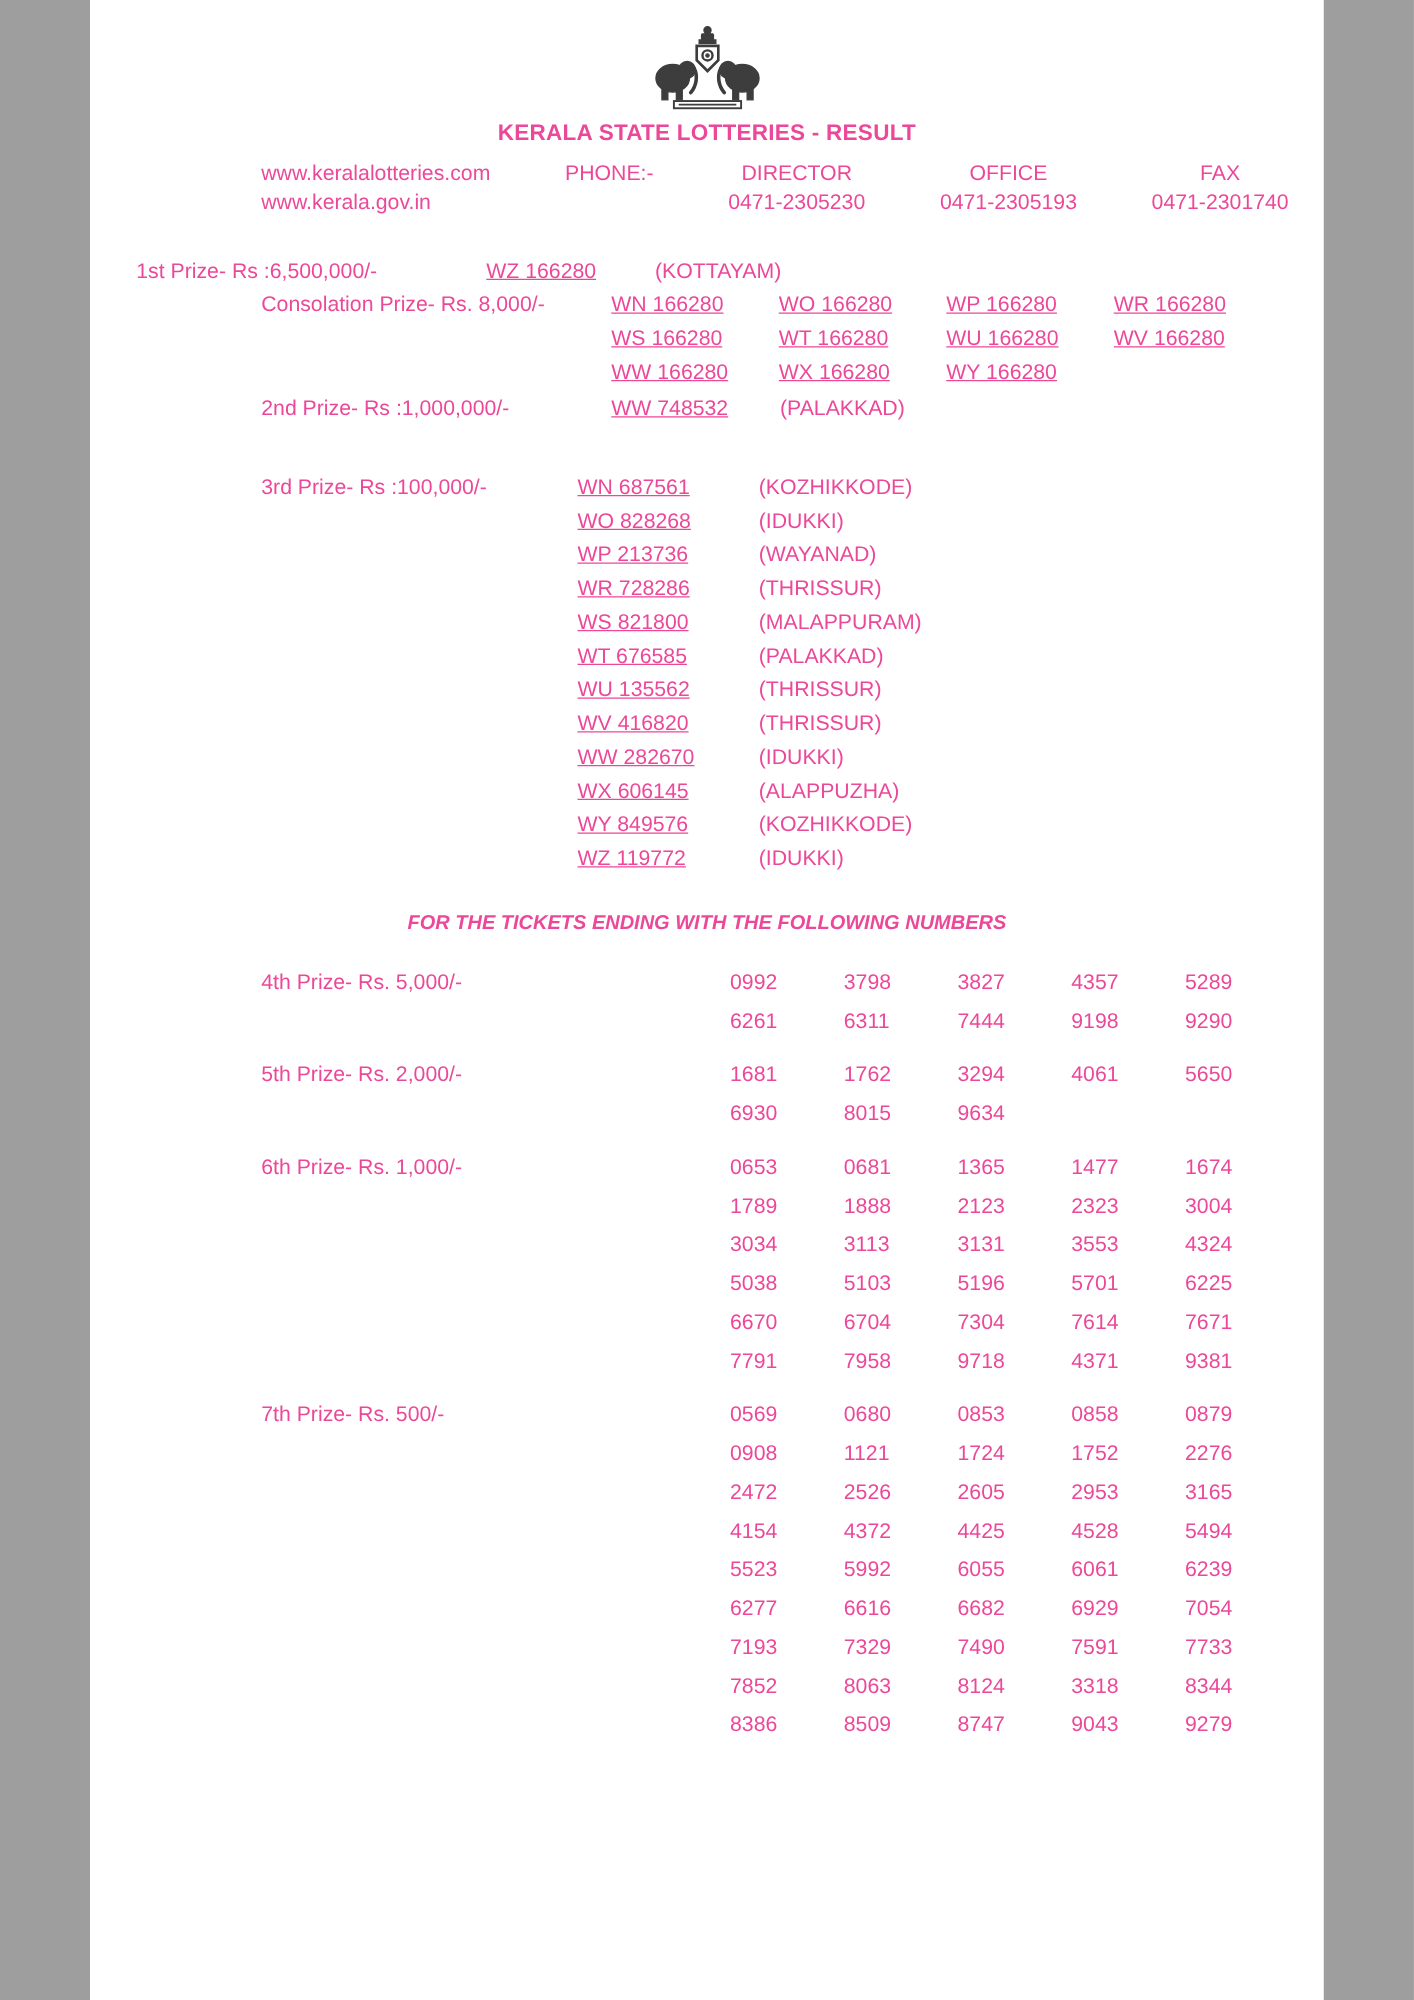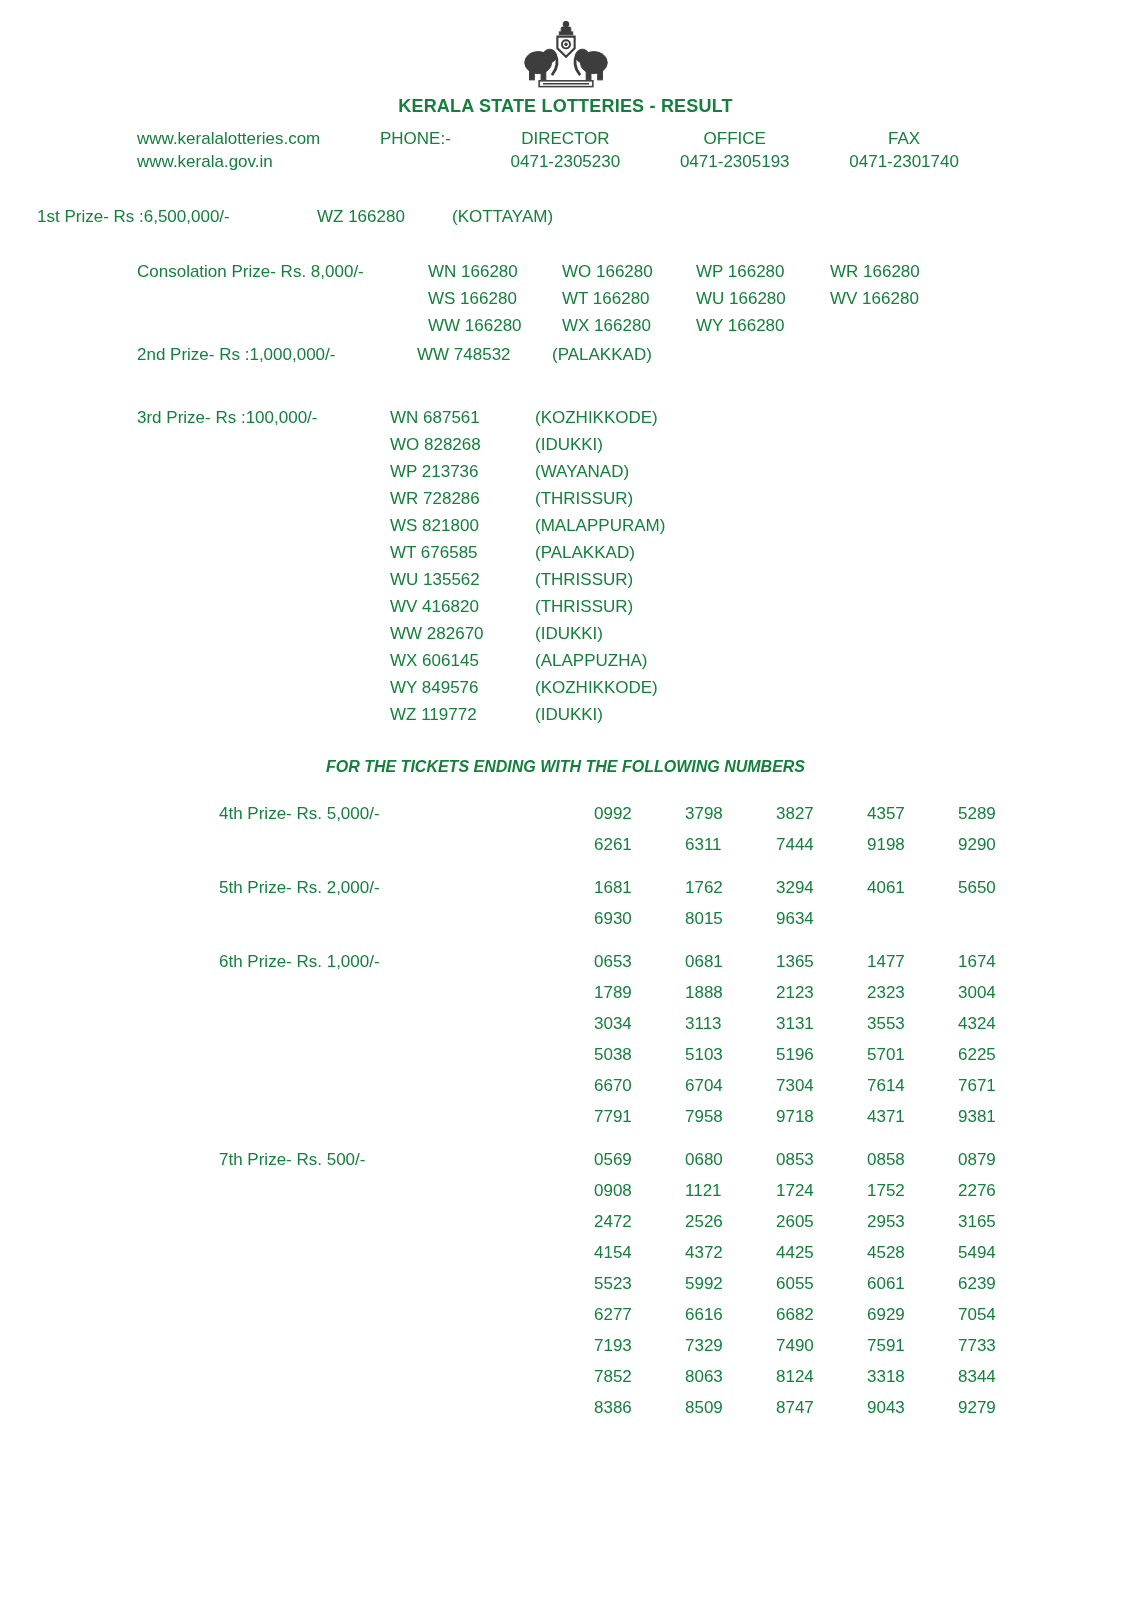--- a/index.html
+++ b/index.html
@@ -2,25 +2,25 @@
 <html><head>
 <meta charset="utf-8">
 <style>
   html, body {
     margin: 0;
     padding: 0;
     background: #9e9e9e;
   }
   .page {
     position: relative;
-    width: 1131px;
+    width: 987px;
     height: 1600px;
     margin: 0 auto;
     background: #ffffff;
-    color: #15803d;
+    color: #ec4899;
     font-family: "Liberation Sans", "DejaVu Sans", sans-serif;
     font-size: 17px;
     overflow: hidden;
   }
   .emblem-wrap {
     width: 96px;
     height: 74px;
     margin: 16px auto 0 auto;
     display: flex;
     align-items: center;
@@ -54,25 +54,24 @@
   
   .prize-row {
     margin-left: 137px;
     display: grid;
     grid-template-columns: 280px 135px auto;
     line-height: 27px;
   }
   .first-prize { margin-top: 30px; margin-left: 37px; }
   .second-prize { margin-top: 2px; }
   .consolation {
-    margin-top: 28px;
+    margin-top: 0;
     margin-left: 137px;
     display: flex;
     line-height: 27px;
-    gap: 11px;
   }
   .consolation .prize-label { width: 280px; flex: none; }
   .cons-row {
     display: grid;
     grid-template-columns: repeat(4, 134px);
   }
   .third-section {
     margin-top: 36px;
     margin-left: 137px;
     display: flex;
@@ -88,33 +87,32 @@
     text-align: center;
     font-weight: bold;
     font-style: italic;
     font-size: 16px;
   }
   .lower-prizes { margin-top: 22px; }
   .lower-section {
     margin-left: 137px;
     display: flex;
     margin-bottom: 12px;
-    justify-content: center;
   }
   .lower-section .prize-label {
     width: 375px;
     flex: none;
     line-height: 31px;
   }
   .num-grid {
     display: grid;
     grid-template-columns: repeat(5, 91px);
   }
   .num-cell { line-height: 31px; }
-  .ticket-cell { white-space: nowrap; }
+  .ticket-cell { white-space: nowrap; text-decoration: underline; }
 </style>
 </head>
 <body>
 
 <div class="page">
 
   <div class="emblem-wrap">
     <svg width="96" height="74" viewBox="0 0 100 76">
       <g fill="#3d3d3d" stroke="#3d3d3d">
 

